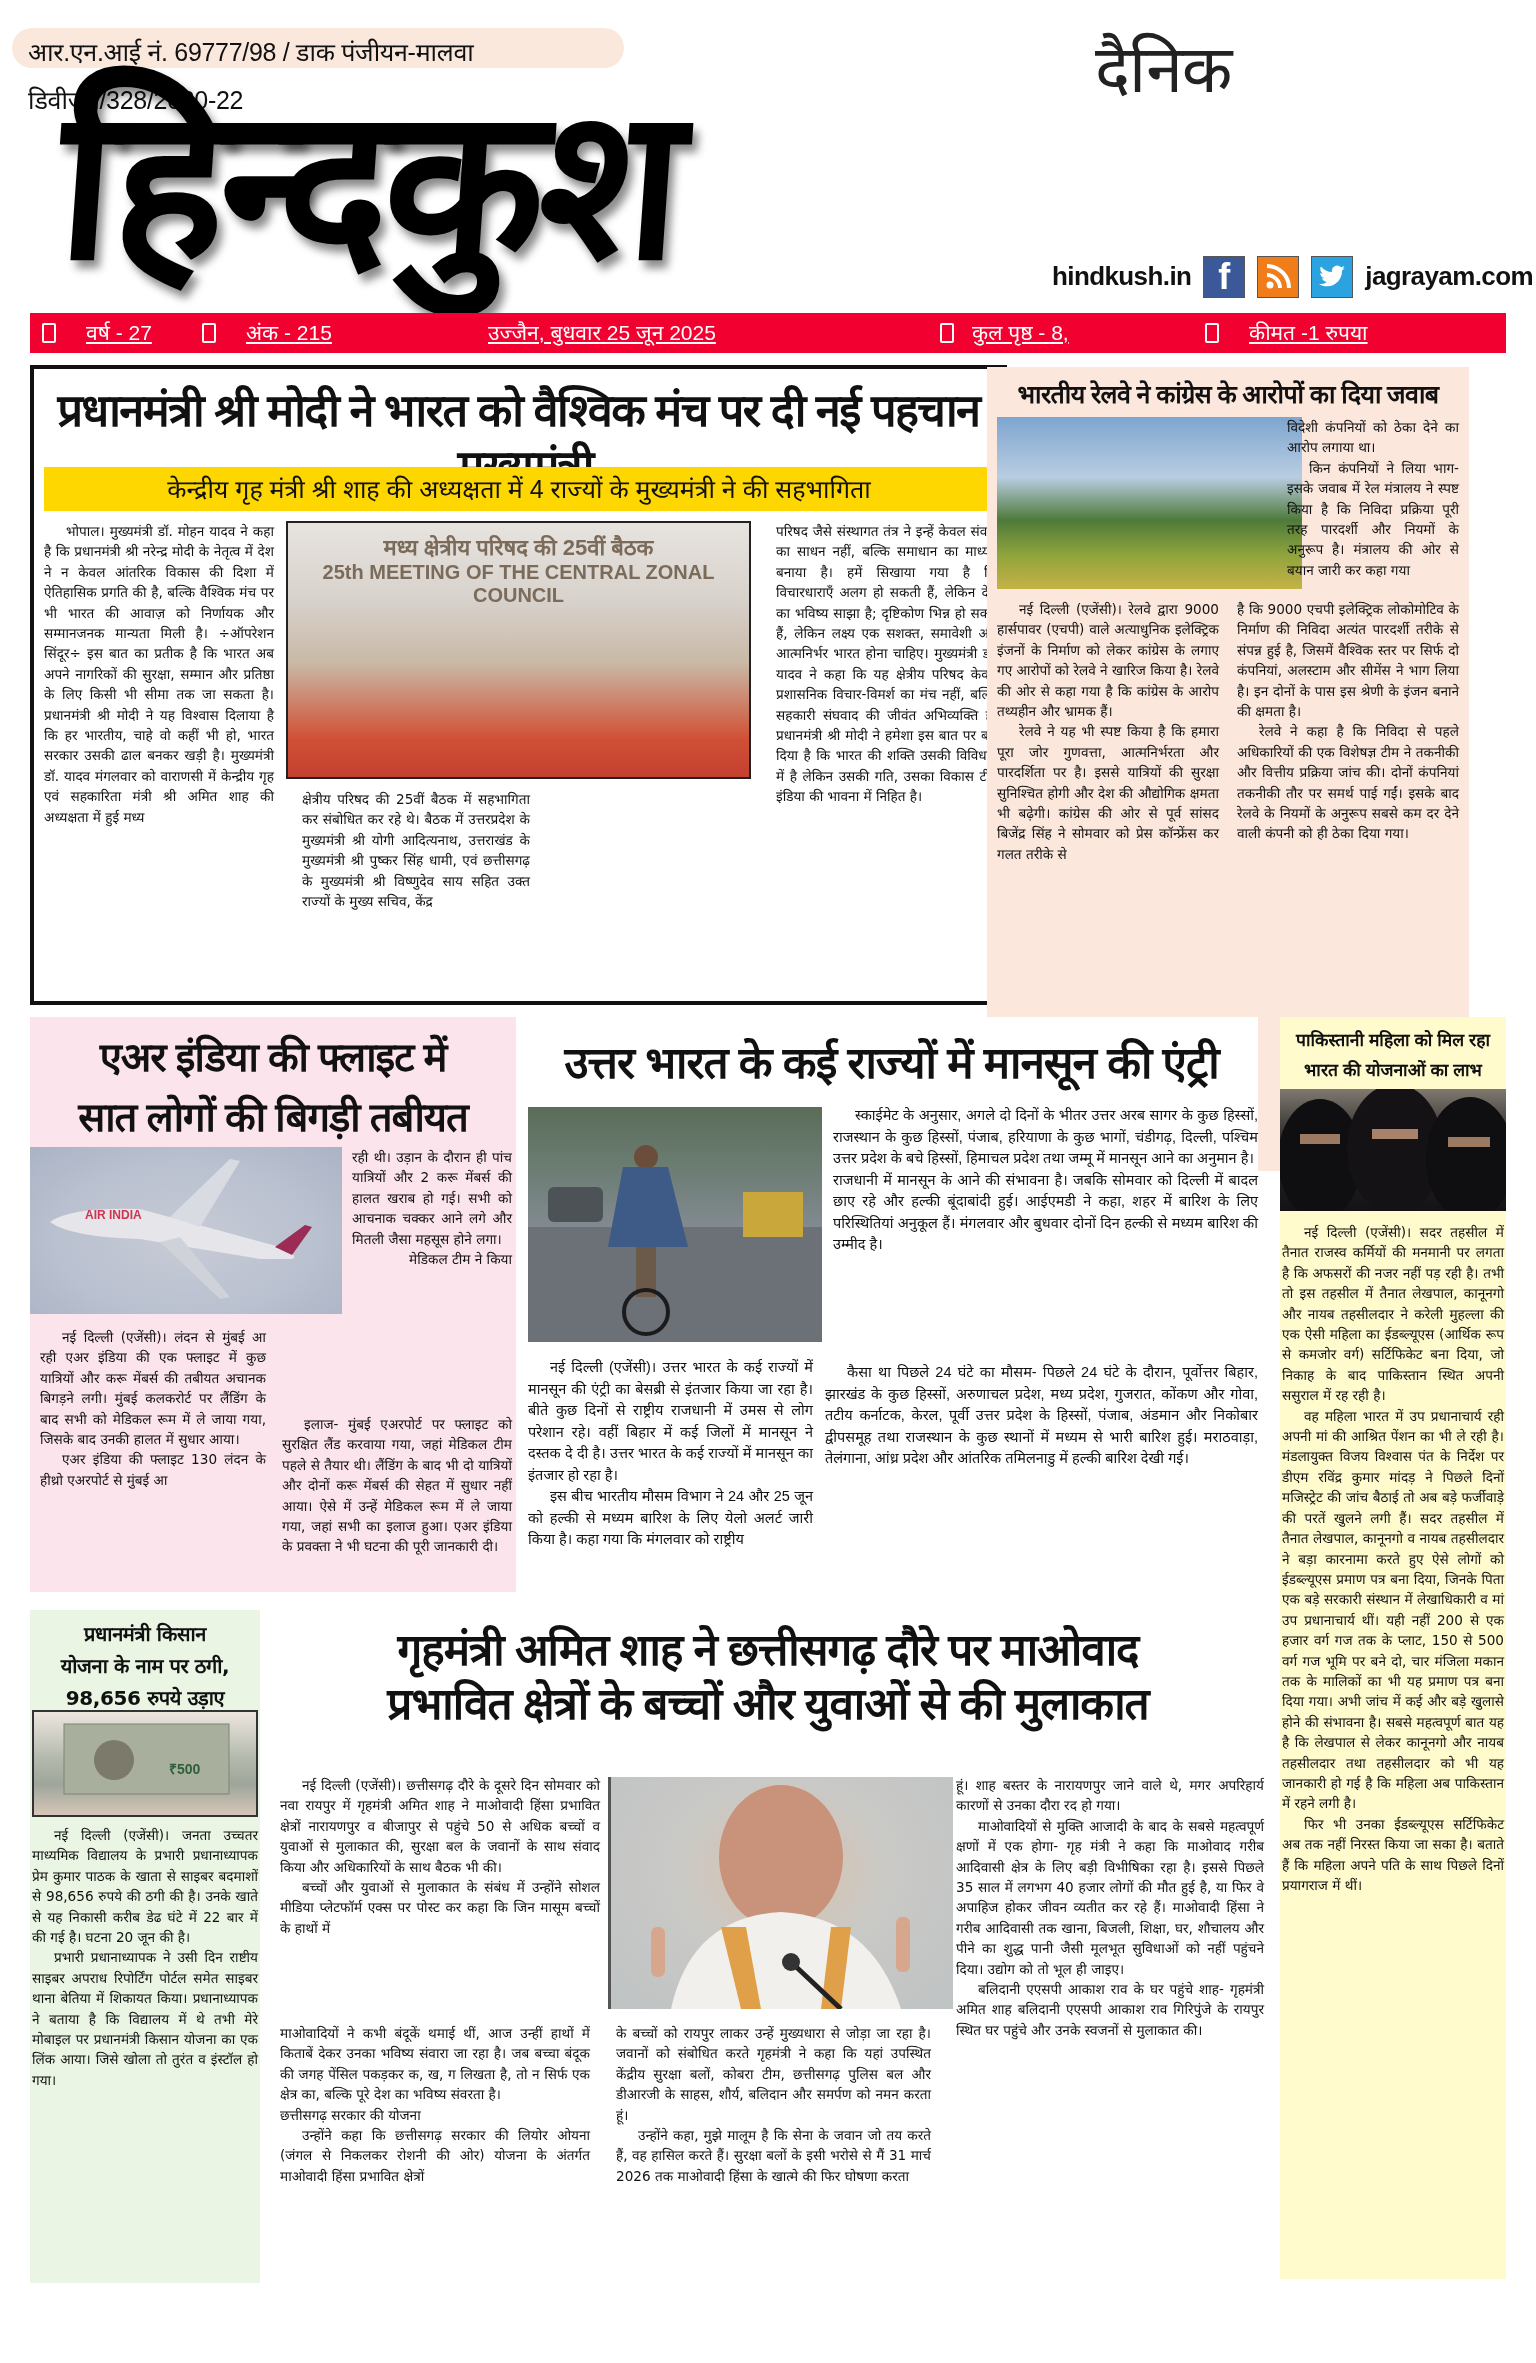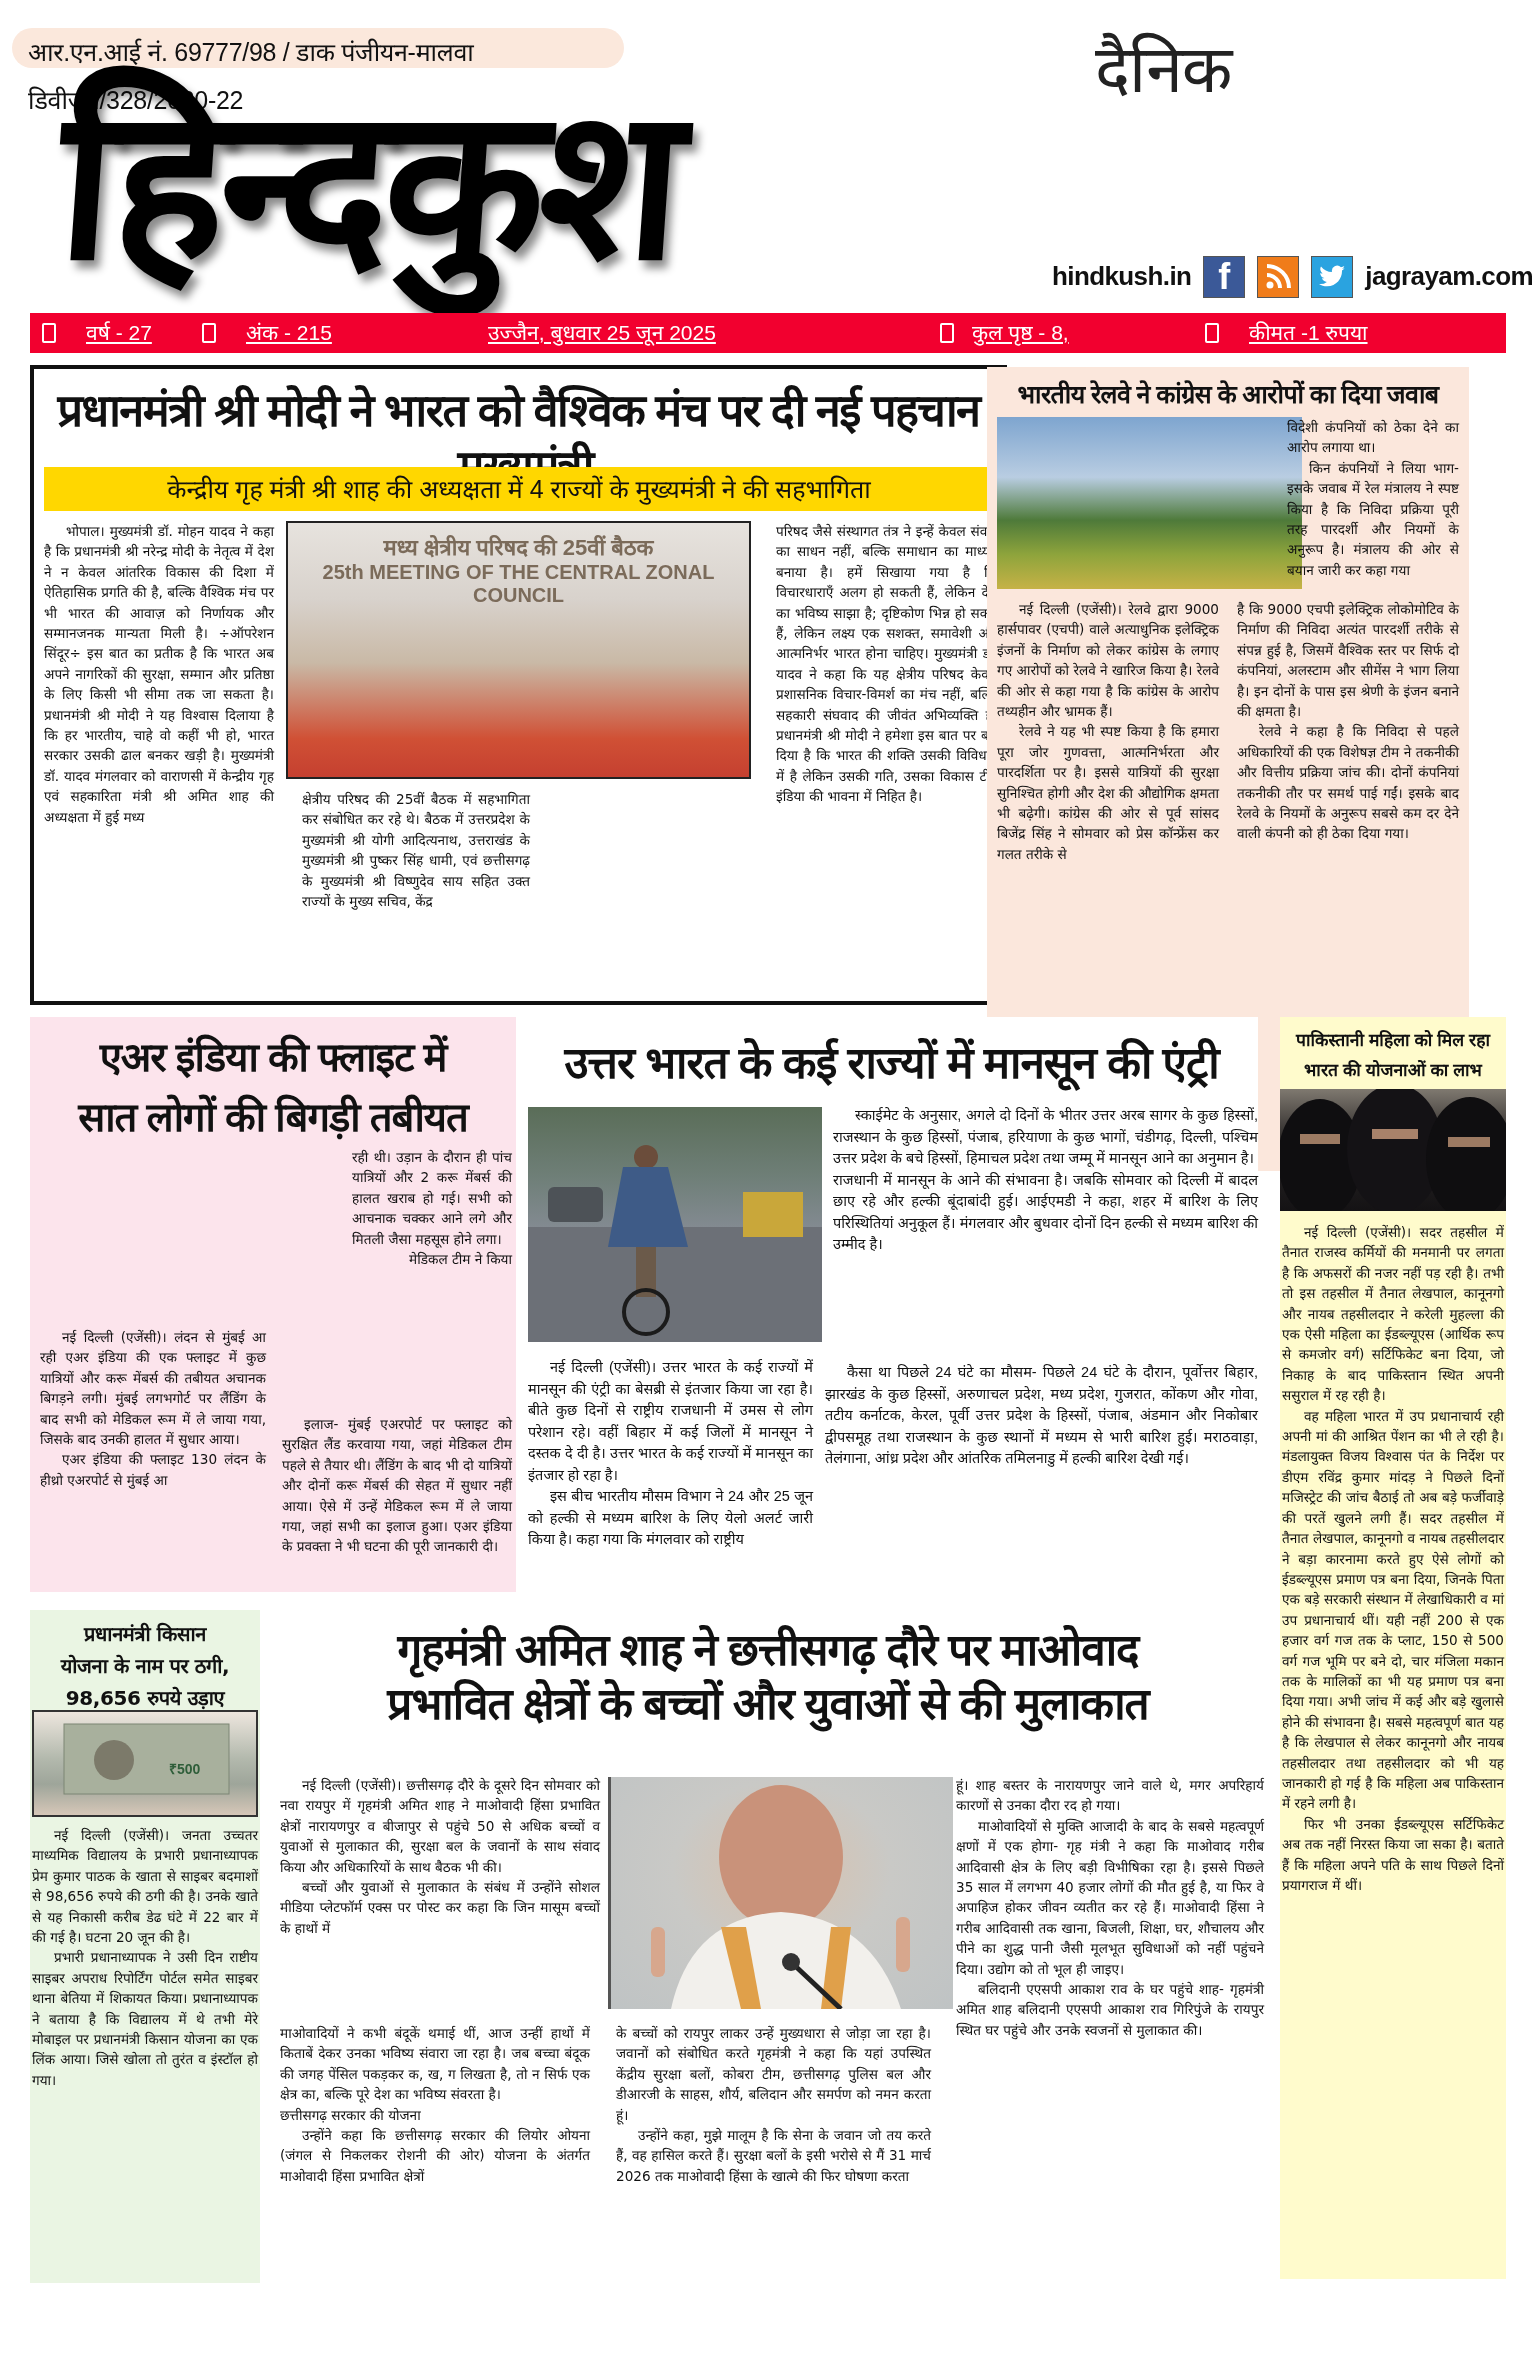--- a/index.html
+++ b/index.html
@@ -164,26 +164,35 @@
     <p style="text-indent:0">है कि 9000 एचपी इलेक्ट्रिक लोकोमोटिव के निर्माण की निविदा अत्यंत पारदर्शी तरीके से संपन्न हुई है, जिसमें वैश्विक स्तर पर सिर्फ दो कंपनियां, अलस्टाम और सीमेंस ने भाग लिया है। इन दोनों के पास इस श्रेणी के इंजन बनाने की क्षमता है।</p>
     <p>रेलवे ने कहा है कि निविदा से पहले अधिकारियों की एक विशेषज्ञ टीम ने तकनीकी और वित्तीय प्रक्रिया जांच की। दोनों कंपनियां तकनीकी तौर पर समर्थ पाई गईं। इसके बाद रेलवे के नियमों के अनुरूप सबसे कम दर देने वाली कंपनी को ही ठेका दिया गया।</p>
   </div>
 </div>
 
 <div class="air">
   <h2 class="air-head">
     <span>एअर इंडिया की फ्लाइट में</span><br>
     <span>सात लोगों की बिगड़ी तबीयत</span>
   </h2>
+  <div class="photo photo3">
+    <svg width="312" height="167" viewBox="0 0 312 167">
+      <path d="M20 75 Q40 60 110 62 L250 100 Q270 108 262 112 L230 112 L110 92 Q40 90 20 75 Z" fill="#e6e6ea"></path>
+      <path d="M140 70 L200 12 L210 14 L170 80 Z" fill="#d9dbe2"></path>
+      <path d="M150 90 L200 150 L190 152 L130 95 Z" fill="#d0d2da"></path>
+      <path d="M245 100 L275 78 L282 80 L262 108 Z" fill="#9b2c56"></path>
+      <text x="55" y="72" font-size="12" font-family="Liberation Sans, sans-serif" font-weight="bold" fill="#d0334f">AIR INDIA</text>
+    </svg>
+  </div>
   <div class="body-text colA">
     <p style="text-indent:0">रही थी। उड़ान के दौरान ही पांच यात्रियों और 2 करू मेंबर्स की हालत खराब हो गई। सभी को आचनाक चक्कर आने लगे और मितली जैसा महसूस होने लगा।</p>
     <p style="text-align:right">मेडिकल टीम ने किया</p>
   </div>
   <div class="body-text colB">
-    <p>नई दिल्ली (एजेंसी)। लंदन से मुंबई आ रही एअर इंडिया की एक फ्लाइट में कुछ यात्रियों और करू मेंबर्स की तबीयत अचानक बिगड़ने लगी। मुंबई लगभगोर्ट पर लैंडिंग के बाद सभी को मेडिकल रूम में ले जाया गया, जिसके बाद उनकी हालत में सुधार आया।</p>
+    <p>नई दिल्ली (एजेंसी)। लंदन से मुंबई आ रही एअर इंडिया की एक फ्लाइट में कुछ यात्रियों और करू मेंबर्स की तबीयत अचानक बिगड़ने लगी। मुंबई कलकरोर्ट पर लैंडिंग के बाद सभी को मेडिकल रूम में ले जाया गया, जिसके बाद उनकी हालत में सुधार आया।</p>
     <p>एअर इंडिया की फ्लाइट 130 लंदन के हीथ्रो एअरपोर्ट से मुंबई आ</p>
   </div>
   <div class="body-text colC" style="top:397px">
     <p>इलाज- मुंबई एअरपोर्ट पर फ्लाइट को सुरक्षित लैंड करवाया गया, जहां मेडिकल टीम पहले से तैयार थी। लैंडिंग के बाद भी दो यात्रियों और दोनों करू मेंबर्स की सेहत में सुधार नहीं आया। ऐसे में उन्हें मेडिकल रूम में ले जाया गया, जहां सभी का इलाज हुआ। एअर इंडिया के प्रवक्ता ने भी घटना की पूरी जानकारी दी।</p>
   </div>
 </div>
 
 <div class="mon">
   <h2 class="mon-head">उत्तर भारत के कई राज्यों में मानसून की एंट्री</h2>
   <div class="photo photo4">

